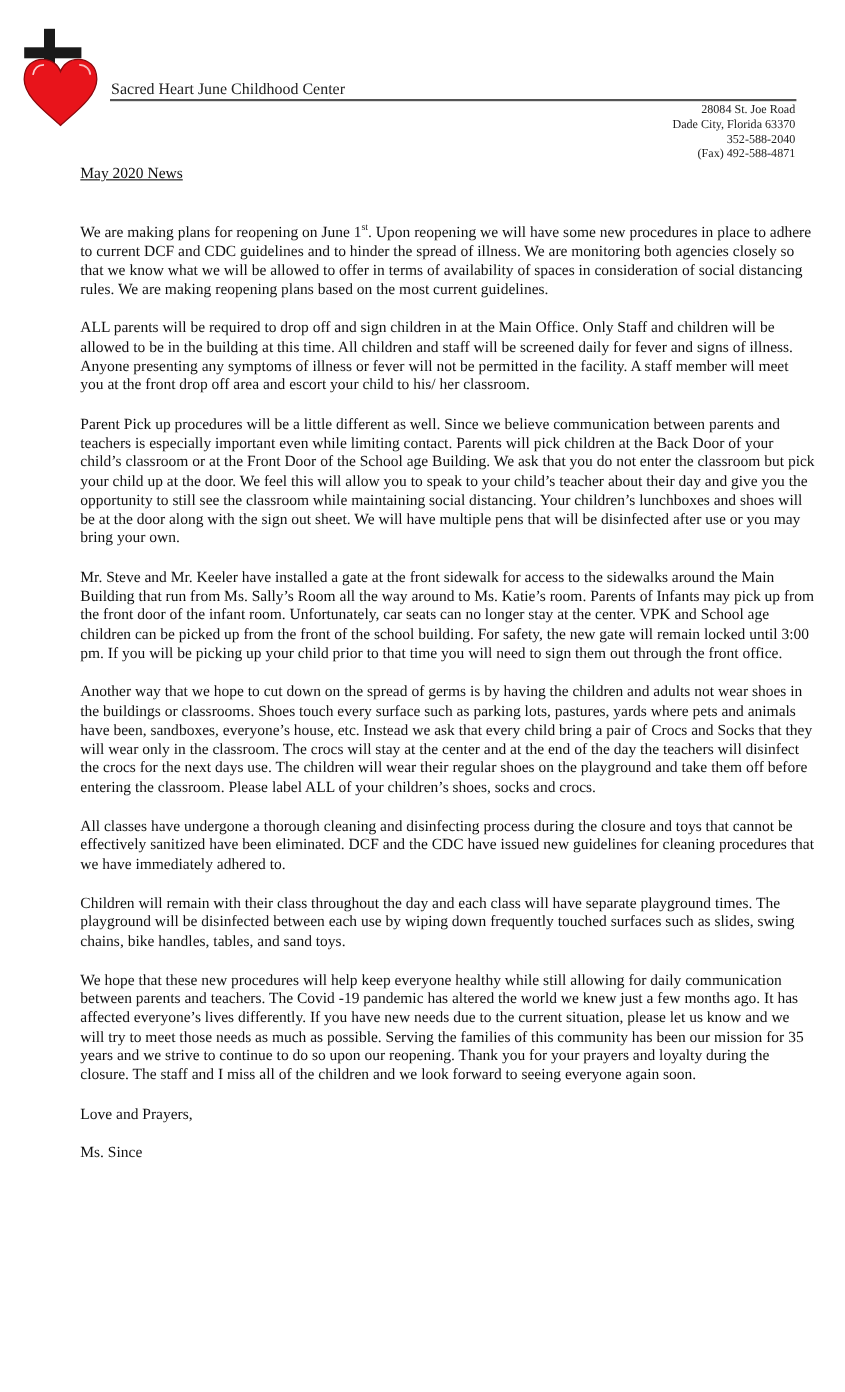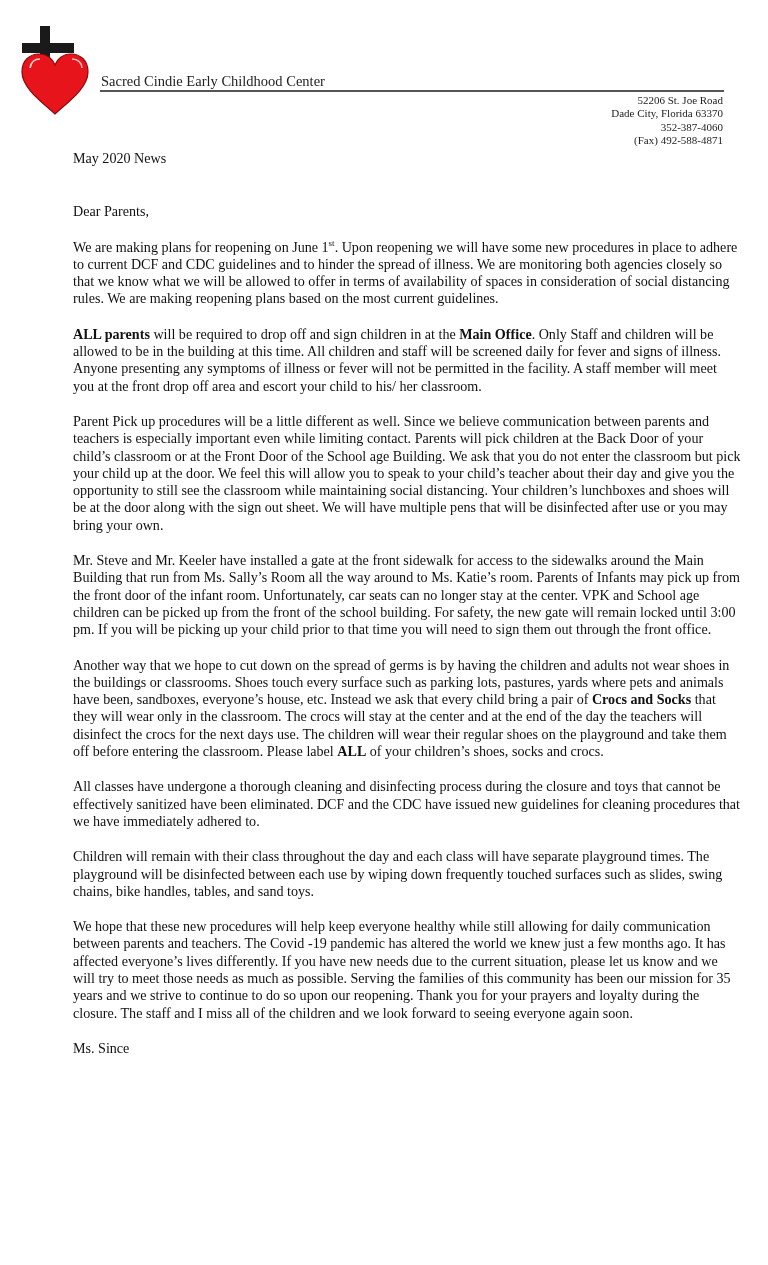--- a/index.html
+++ b/index.html
@@ -5,52 +5,52 @@
   html, body { margin: 0; padding: 0; background: #ffffff; }
   body { width: 768px; height: 1265px; position: relative; overflow: hidden;
          font-family: "Liberation Serif", "DejaVu Serif", serif; color: #111; }
   .logo { position: absolute; left: 20px; top: 26px; width: 72px; height: 92px; }
   .org-name { position: absolute; left: 101px; top: 73px; font-size: 14.5px; color: #222; white-space: nowrap; }
   .header-rule { position: absolute; left: 100px; top: 90px; width: 624px; height: 2px; background: #555; }
   .address { position: absolute; right: 45px; top: 94px; text-align: right; font-size: 11px; line-height: 13.3px; color: #222; }
   .address div { white-space: nowrap; }
   .content { position: absolute; left: 73px; top: 150px; width: 668px; font-size: 14.1px; line-height: 17.3px; }
   .content p { margin: 0 0 18px 0; }
-  .date-line { margin-bottom: 36px !important; }
+  .date-line { margin-bottom: 36px !important; text-decoration: underline; }
   sup { font-size: 9px; vertical-align: 6px; line-height: 0; }
-  b { font-weight: bold; }
+  b { font-weight: normal; }
 </style>
 </head>
 <body>
 
 <div class="logo">
   <svg width="72" height="92" viewBox="0 0 72 92">
     <rect x="20" y="0" width="10" height="42" fill="#1a1a1a"></rect>
     <rect x="2" y="17" width="52" height="10" fill="#1a1a1a"></rect>
     <path d="M35 88 C 22 76, 2 62, 2 46 C 2 34, 10 28, 19 28 C 27 28, 33 33, 35 39 C 37 33, 43 28, 51 28 C 60 28, 68 34, 68 46 C 68 62, 48 76, 35 88 Z" fill="#e8141b" stroke="#8a0a0e" stroke-width="1.2"></path>
     <path d="M10 42 C 11 36, 15 33, 20 33" stroke="#ffffff" stroke-width="1.6" fill="none" opacity="0.8"></path>
     <path d="M52 33 C 58 33, 62 37, 62 42" stroke="#ffffff" stroke-width="1.6" fill="none" opacity="0.7"></path>
   </svg>
 </div>
 
-<div class="org-name">Sacred Cindie Early Childhood Center</div>
+<div class="org-name">Sacred Heart June Childhood Center</div>
 <div class="header-rule"></div>
 
 <div class="address">
-  <div>52206 St. Joe Road</div>
+  <div>28084 St. Joe Road</div>
   <div>Dade City, Florida 63370</div>
-  <div>352-387-4060</div>
+  <div>352-588-2040</div>
   <div>(Fax) 492-588-4871</div>
 </div>
 
 <div class="content">
   <p class="date-line">May 2020 News</p>
-  <p>Dear Parents,</p>
   <p><span>We are making plans for reopening on June 1</span><sup>st</sup><span>.  Upon reopening we will have some new procedures in place to adhere to current DCF and CDC guidelines and to hinder the spread of illness.  We are monitoring both agencies closely so that we know what we will be allowed to offer in terms of availability of spaces in consideration of social distancing rules.  We are making reopening plans based on the most current guidelines.</span></p>
   <p><b>ALL parents</b><span> will be required to drop off and sign children in at the </span><b>Main Office</b><span>.  Only Staff and children will be allowed to be in the building at this time.   All children and staff will be screened daily for fever and signs of illness.  Anyone presenting any symptoms of illness or fever will not be permitted in the facility.  A staff member will meet you at the front drop off area and escort your child to his/ her classroom.</span></p>
   <p>Parent Pick up procedures will be a little different as well.  Since we believe communication between parents and teachers is especially important even while limiting contact.  Parents will pick children at the Back Door of your child’s classroom or at the Front Door of the School age Building.  We ask that you do not enter the classroom but pick your child up at the door.  We feel this will allow you to speak to your child’s teacher about their day and give you the opportunity to still see the classroom while maintaining social distancing.  Your children’s lunchboxes and shoes will be at the door along with the sign out sheet.  We will have multiple pens that will be disinfected after use or you may bring your own.</p>
   <p>Mr. Steve and Mr. Keeler have installed a gate at the front sidewalk for access to the sidewalks around the Main Building that run from Ms. Sally’s Room all the way around to Ms. Katie’s room.  Parents of Infants may pick up from the front door of the infant room.  Unfortunately, car seats can no longer stay at the center.   VPK and School age children can be picked up from the front of the school building.  For safety, the new gate will remain locked until 3:00 pm.  If you will be picking up your child prior to that time you will need to sign them out through the front office.</p>
   <p><span>Another way that we hope to cut down on the spread of germs is by having the children and adults not wear shoes in the buildings or classrooms.  Shoes touch every surface such as parking lots, pastures, yards where pets and animals have been, sandboxes, everyone’s house, etc.  Instead we ask that every child bring a pair of </span><b>Crocs and Socks</b><span> that they will wear only in the classroom.  The crocs will stay at the center and at the end of the day the teachers will disinfect the crocs for the next days use.  The children will wear their regular shoes on the playground and take them off before entering the classroom. Please label </span><b>ALL</b><span> of your children’s shoes, socks and crocs.</span></p>
   <p>All classes have undergone a thorough cleaning and disinfecting process during the closure and toys that cannot be effectively sanitized have been eliminated.  DCF and the CDC have issued new guidelines for cleaning procedures that we have immediately adhered to.</p>
   <p>Children will remain with their class throughout the day and each class will have separate playground times.  The playground will be disinfected between each use by wiping down frequently touched surfaces such as slides, swing chains, bike handles, tables, and sand toys.</p>
   <p>We hope that these new procedures will help keep everyone healthy while still allowing for daily communication between parents and teachers.  The Covid -19 pandemic has altered the world we knew just a few months ago.  It has affected everyone’s lives differently.  If you have new needs due to the current situation, please let us know and we will try to meet those needs as much as possible.  Serving the families of this community has been our mission for 35 years and we strive to continue to do so upon our reopening.  Thank you for your prayers and loyalty during the closure.  The staff and I miss all of the children and we look forward to seeing everyone again soon.</p>
+  <p>Love and Prayers,</p>
   <p>Ms. Since</p>
 </div>
 
 </body></html>

